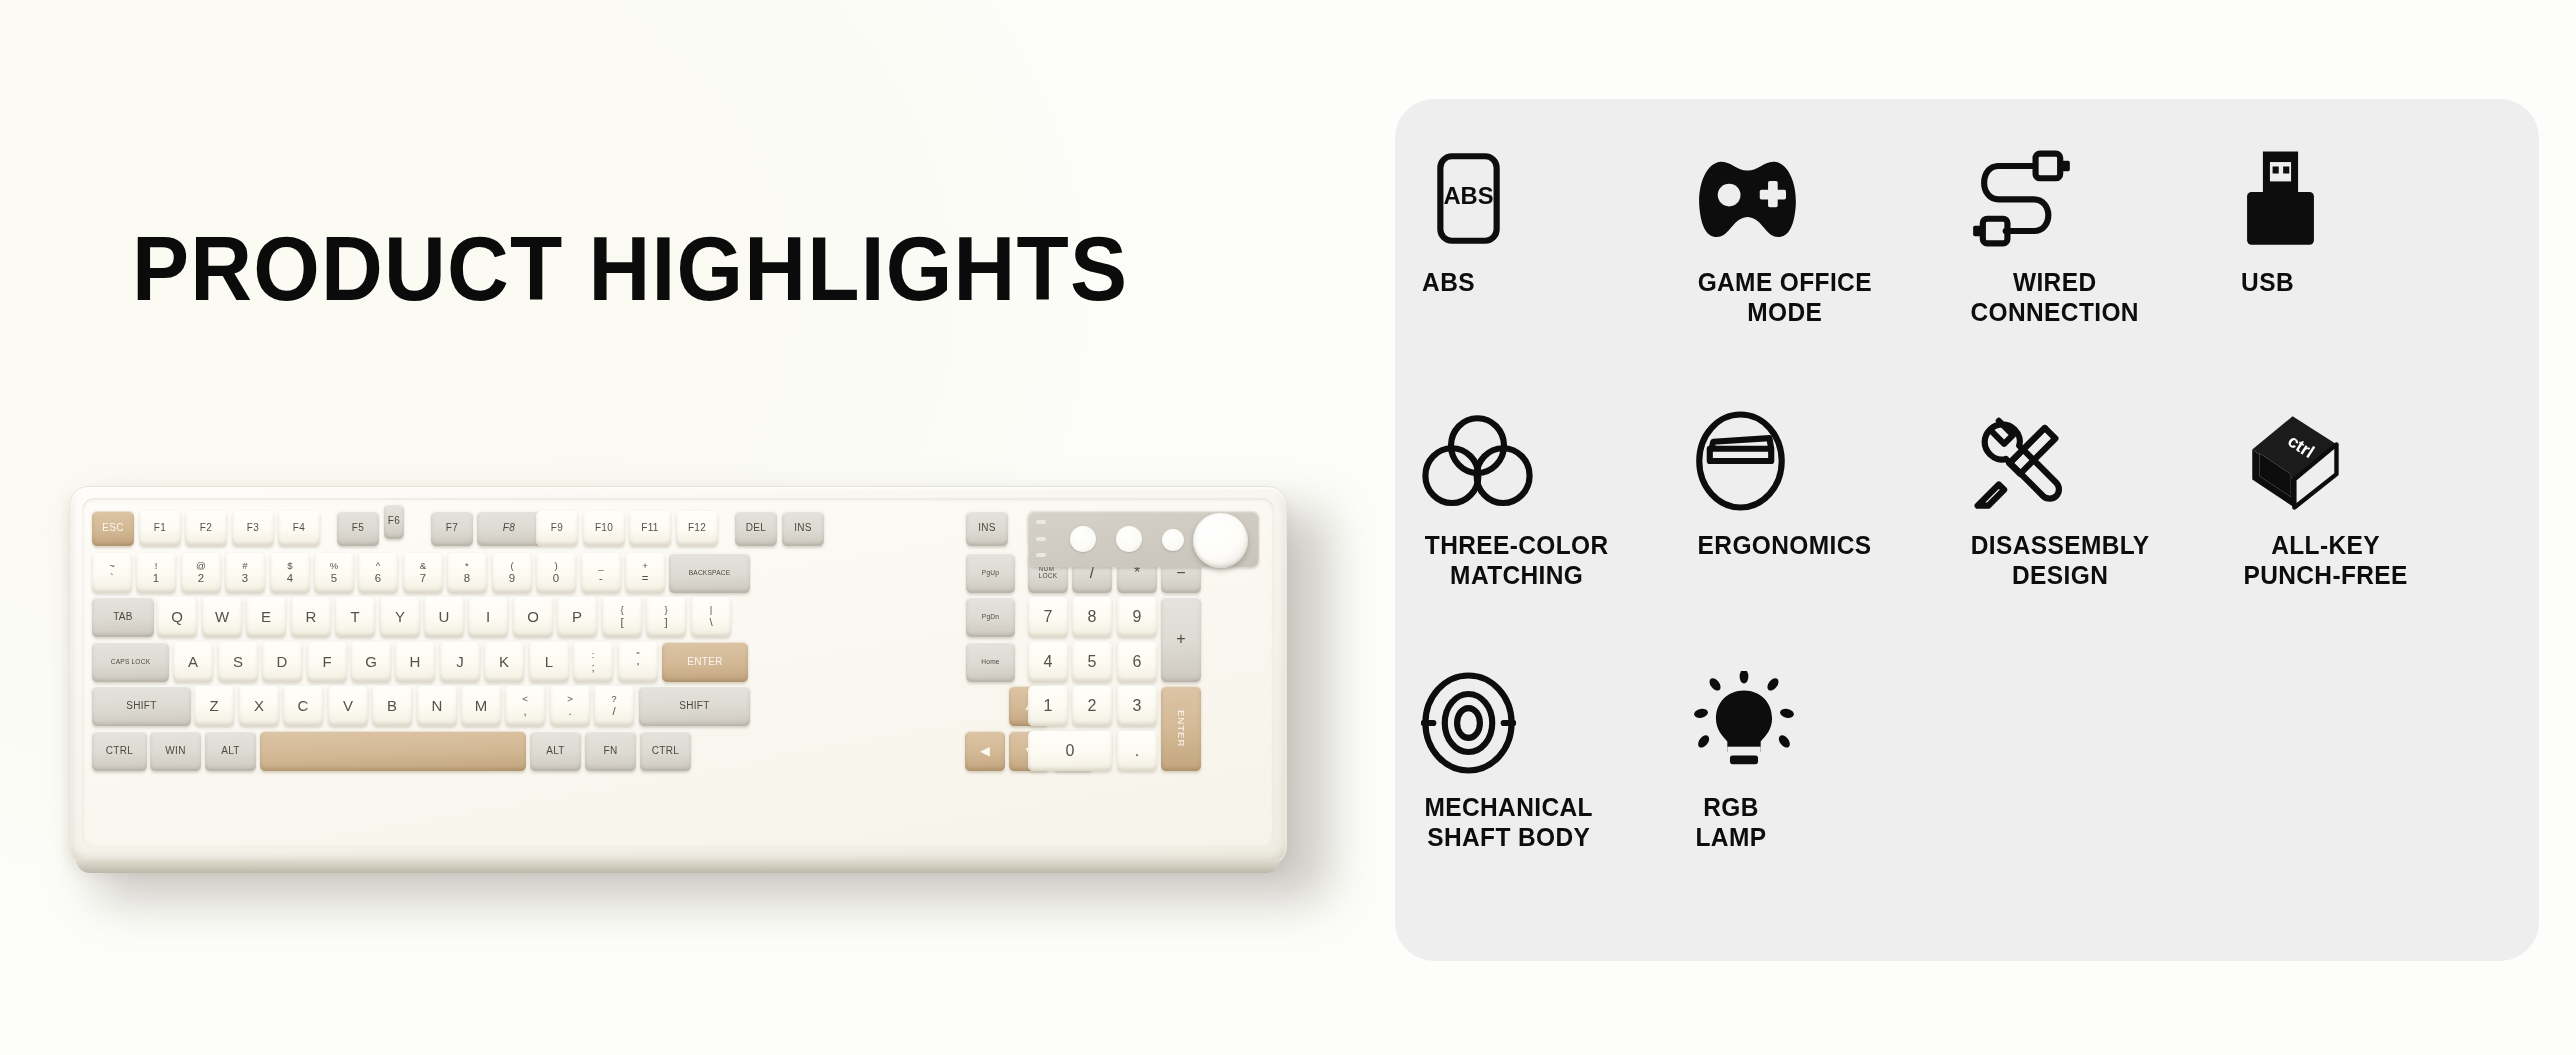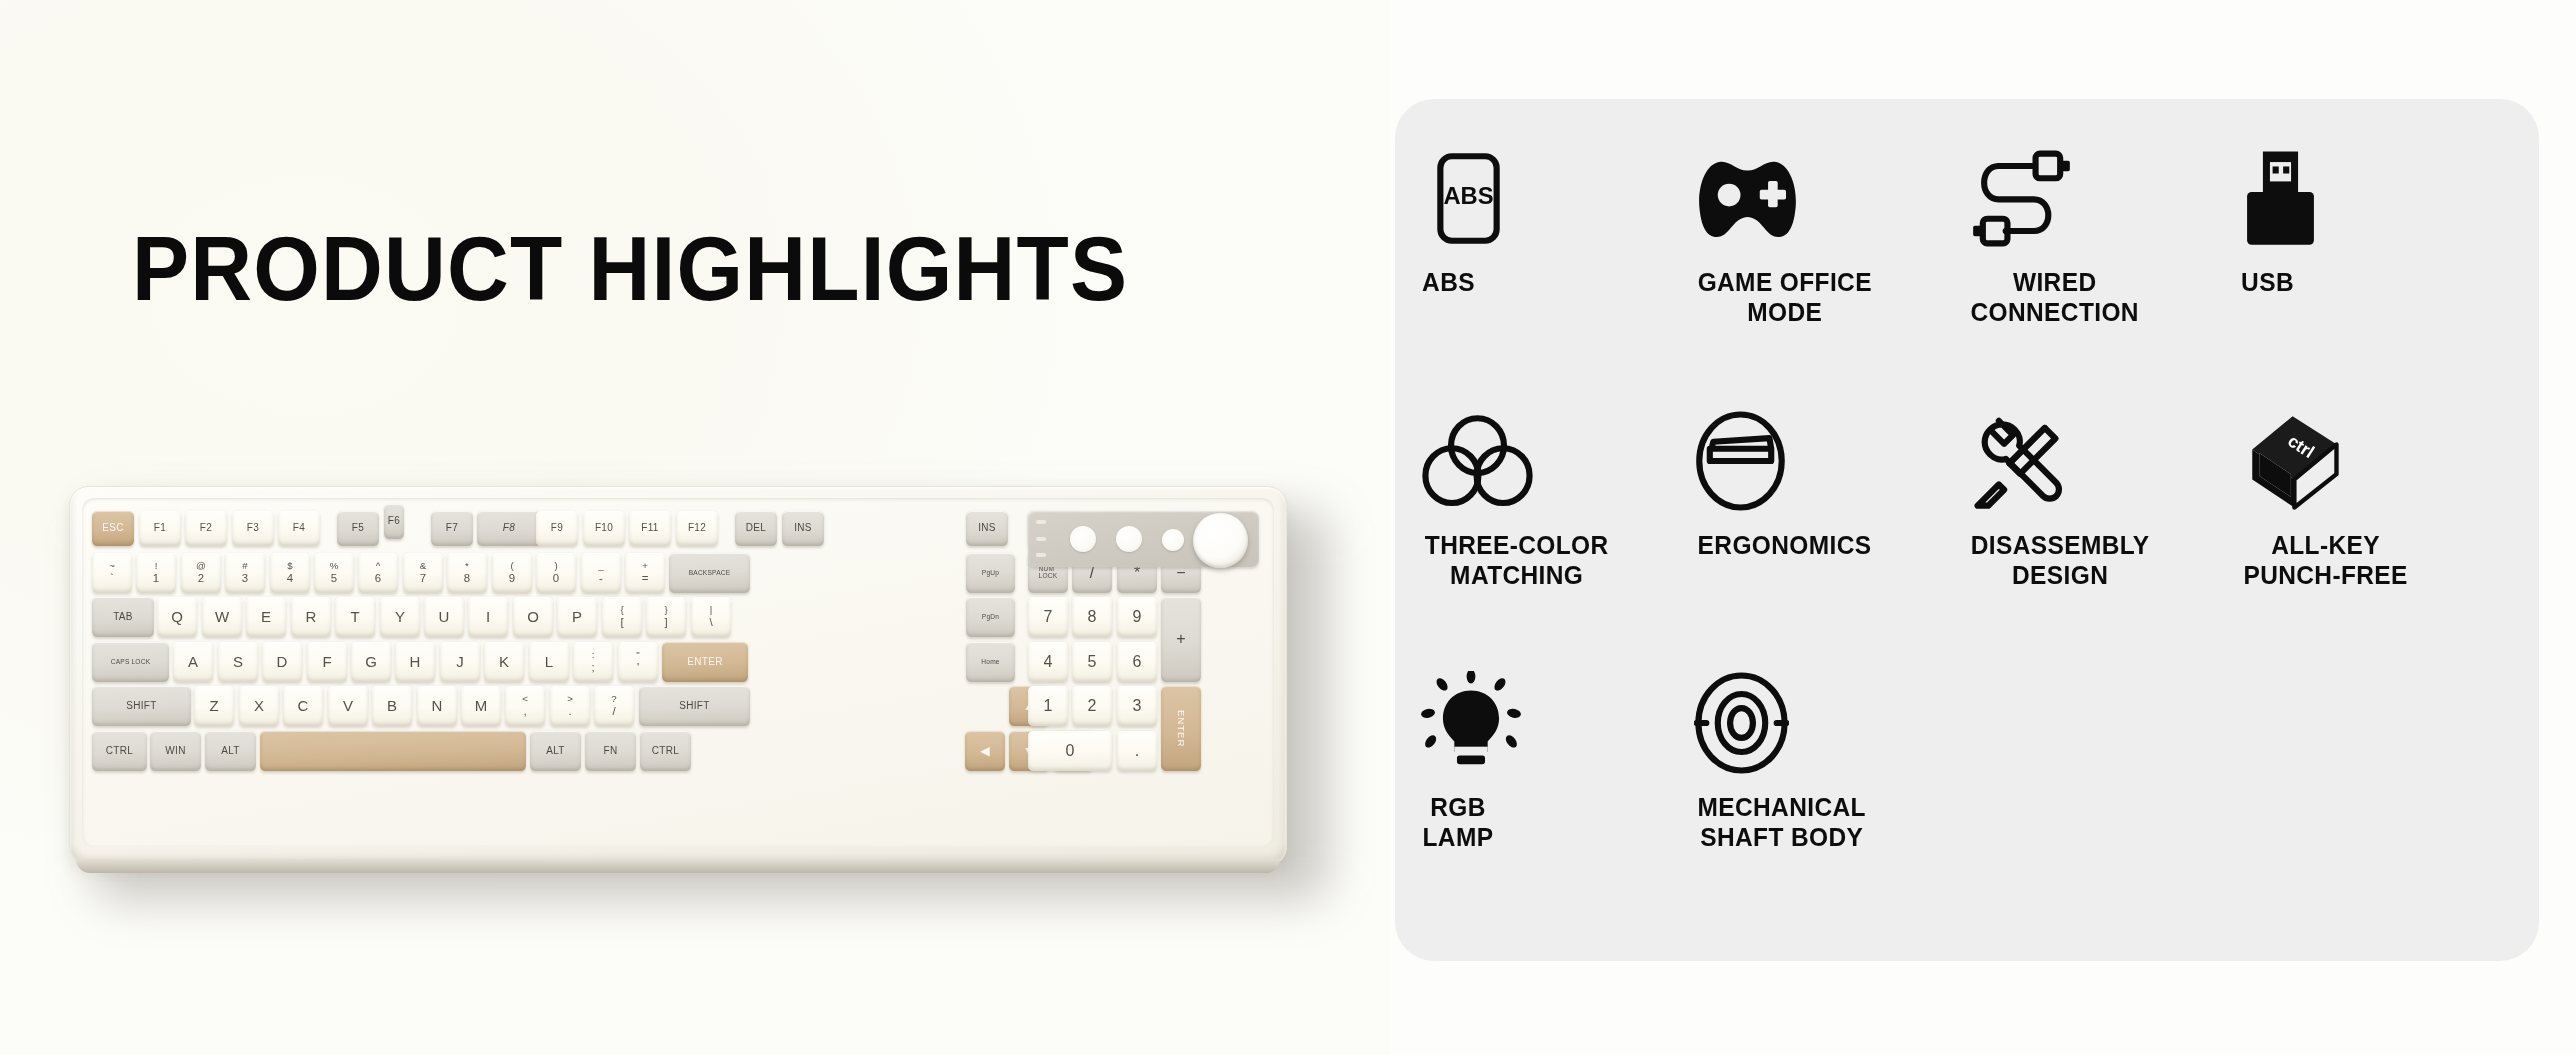--- a/index.html
+++ b/index.html
@@ -714,48 +714,48 @@
       <path d="M14 46 L60 8 L110 40 L62 80 Z" fill="#1b1b1b"></path>
       <path d="M14 46 L62 80 L62 112 L14 80 Z" fill="#0d0d0d"></path>
       <path d="M110 40 L62 80 L62 112 L110 74 Z" fill="none" stroke="#0d0d0d" stroke-width="5" stroke-linejoin="round"></path>
       <path d="M22 50 L58 74 L58 100 L22 76 Z" fill="#eeeeee"></path>
       <path d="M22 50 L58 74 L58 100 L22 76 Z" fill="#0d0d0d"></path>
       <text x="66" y="48" text-anchor="middle" font-family="Liberation Sans, sans-serif" font-size="20" font-weight="bold" fill="#ffffff" transform="rotate(33 66 48)">ctrl</text>
     </svg>
         </div>
         <div class="feature-label">ALL-KEY
 PUNCH-FREE</div>
+      </div>
+      <div class="feature">
+        <div class="feature-icon">
+          <svg width="95" height="102" viewBox="0 0 108 116">
+      <ellipse cx="54" cy="58" rx="49" ry="54" fill="none" stroke="#0d0d0d" stroke-width="7" stroke-linecap="round" stroke-linejoin="round"></ellipse>
+      <ellipse cx="54" cy="58" rx="27" ry="33" fill="none" stroke="#0d0d0d" stroke-width="7" stroke-linecap="round" stroke-linejoin="round"></ellipse>
+      <ellipse cx="54" cy="58" rx="13" ry="17" fill="none" stroke="#0d0d0d" stroke-width="7" stroke-linecap="round" stroke-linejoin="round"></ellipse>
+      <path d="M3 58 L14 58" fill="none" stroke="#0d0d0d" stroke-width="7" stroke-linecap="round" stroke-linejoin="round"></path>
+      <path d="M94 58 L105 58" fill="none" stroke="#0d0d0d" stroke-width="7" stroke-linecap="round" stroke-linejoin="round"></path>
+    </svg>
+        </div>
+        <div class="feature-label">MECHANICAL
+SHAFT BODY</div>
       </div>
       <div class="feature">
         <div class="feature-icon">
           <svg width="100" height="104" viewBox="0 0 114 118">
       <path d="M57 22 C38 22 25 36 25 54 C25 66 32 74 38 80 L38 92 L76 92 L76 80
                C82 74 89 66 89 54 C89 36 76 22 57 22 Z" fill="#0d0d0d"></path>
       <rect x="38" y="86" width="38" height="10" fill="#eeeeee"></rect>
       <rect x="41" y="96" width="32" height="10" rx="3" fill="#0d0d0d"></rect>
       <ellipse cx="57" cy="6" rx="5" ry="8" fill="#0d0d0d"></ellipse>
       <ellipse cx="24" cy="15" rx="5" ry="8" fill="#0d0d0d" transform="rotate(-38 24 15)"></ellipse>
       <ellipse cx="90" cy="15" rx="5" ry="8" fill="#0d0d0d" transform="rotate(38 90 15)"></ellipse>
       <ellipse cx="8" cy="48" rx="8" ry="5" fill="#0d0d0d" transform="rotate(-12 8 48)"></ellipse>
       <ellipse cx="106" cy="48" rx="8" ry="5" fill="#0d0d0d" transform="rotate(12 106 48)"></ellipse>
       <ellipse cx="11" cy="80" rx="5" ry="8" fill="#0d0d0d" transform="rotate(38 11 80)"></ellipse>
       <ellipse cx="103" cy="80" rx="5" ry="8" fill="#0d0d0d" transform="rotate(-38 103 80)"></ellipse>
     </svg>
         </div>
         <div class="feature-label">RGB
 LAMP</div>
       </div>
-      <div class="feature">
-        <div class="feature-icon">
-          <svg width="95" height="102" viewBox="0 0 108 116">
-      <ellipse cx="54" cy="58" rx="49" ry="54" fill="none" stroke="#0d0d0d" stroke-width="7" stroke-linecap="round" stroke-linejoin="round"></ellipse>
-      <ellipse cx="54" cy="58" rx="27" ry="33" fill="none" stroke="#0d0d0d" stroke-width="7" stroke-linecap="round" stroke-linejoin="round"></ellipse>
-      <ellipse cx="54" cy="58" rx="13" ry="17" fill="none" stroke="#0d0d0d" stroke-width="7" stroke-linecap="round" stroke-linejoin="round"></ellipse>
-      <path d="M3 58 L14 58" fill="none" stroke="#0d0d0d" stroke-width="7" stroke-linecap="round" stroke-linejoin="round"></path>
-      <path d="M94 58 L105 58" fill="none" stroke="#0d0d0d" stroke-width="7" stroke-linecap="round" stroke-linejoin="round"></path>
-    </svg>
-        </div>
-        <div class="feature-label">MECHANICAL
-SHAFT BODY</div>
-      </div>
     </div>
 </div>
 
 
 </body></html>

